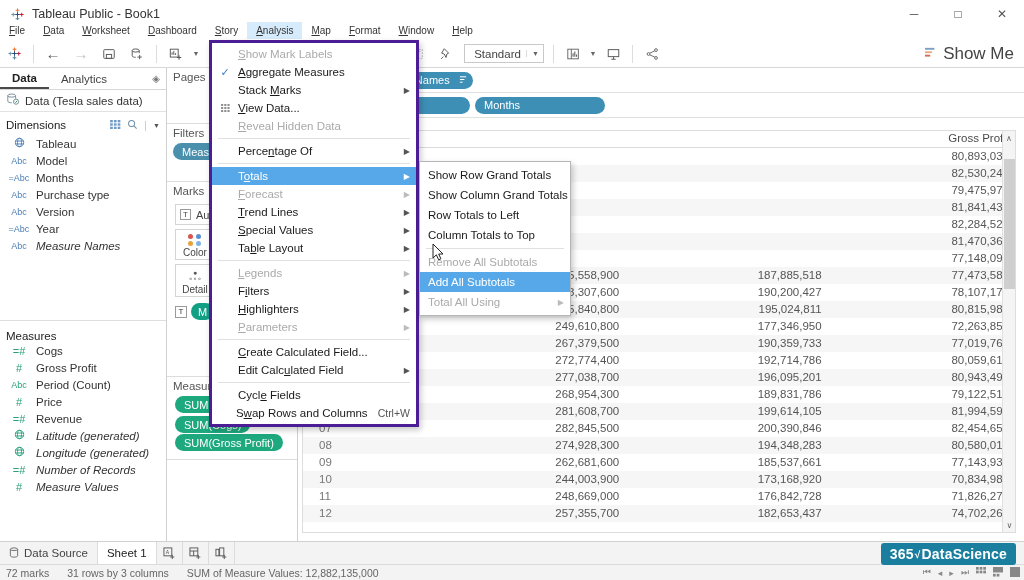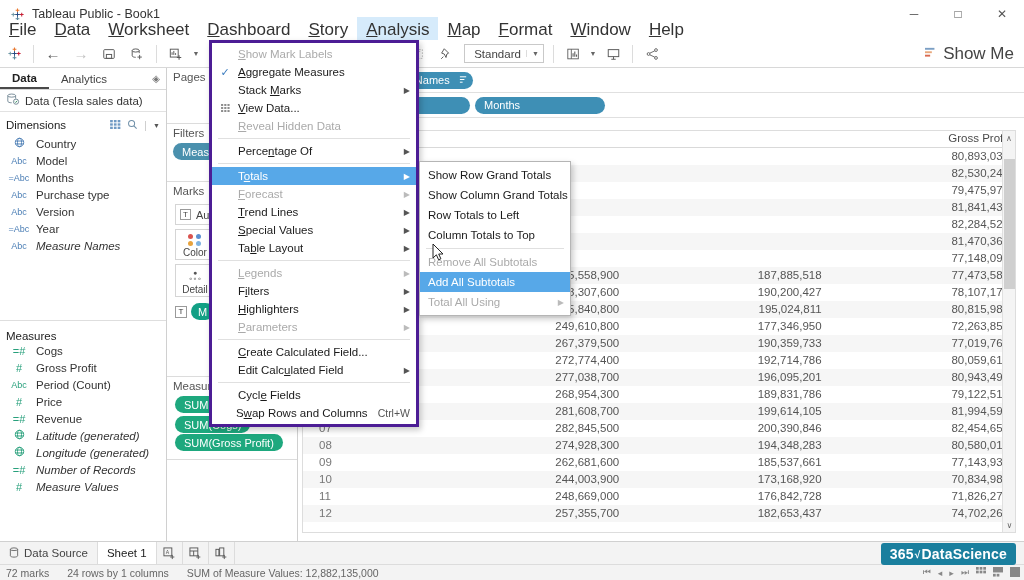--- a/index.html
+++ b/index.html
@@ -20,21 +20,21 @@
     background:#fff; display:flex; align-items:center;
   }
   .tb-icon { width:22px; height:28px; display:flex; align-items:center; justify-content:center; margin-left:6px; }
   .tb-title { font-size:12.5px; color:#333; margin-left:4px; }
   .win-controls { position:absolute; right:0; top:0; height:28px; display:flex; }
   .wc { width:44px; height:28px; display:flex; align-items:center; justify-content:center; color:#555; font-size:12px; }
 
   
   .menubar {
     position:absolute; left:0; top:20px; width:1024px; height:20px;
-    display:flex; align-items:center; background:#fff; font-size:17px;
+    display:flex; align-items:center; background:#fff; font-size:10px;
   }
   .menu-item { padding:3px 9px; color:#333; white-space:nowrap; }
   .menu-item.active { background:#d6ebfb; }
   .menu-item u { text-decoration: underline; }
 
   
   .toolbar {
     position:absolute; left:0; top:40px; width:1024px; height:28px;
     background:#fff; border-bottom:1px solid #d8d8d8;
     display:flex; align-items:center;
@@ -407,21 +407,21 @@
         <span style="font-size:7px;color:#555;">▼</span>
       </span>
     </div>
     <div id="dimension-list">
         <div class="field">
           <span class="ic"><svg width="11" height="11" viewBox="0 0 12 12" fill="none" stroke="#4b7eb5" stroke-width="1">
               <circle cx="6" cy="6" r="4.6"></circle>
               <ellipse cx="6" cy="6" rx="2.2" ry="4.6"></ellipse>
               <path d="M1.6 4.4h8.8M1.6 7.6h8.8"></path>
             </svg></span>
-          <span class="nm">Country</span>
+          <span class="nm">Tableau</span>
         </div>
         <div class="field">
           <span class="ic">Abc</span>
           <span class="nm">Model</span>
         </div>
         <div class="field">
           <span class="ic">=Abc</span>
           <span class="nm">Months</span>
         </div>
         <div class="field">
@@ -888,21 +888,21 @@
       <svg width="13" height="13" viewBox="0 0 14 14" fill="none" stroke="#555" stroke-width="1">
         <rect x="1" y="2.5" width="3.2" height="7"></rect>
           <rect x="5" y="1" width="4.5" height="8.5"></rect>
         <path d="M10 8.5v4.5M7.8 10.8h4.4"></path>
       </svg>
     </div>
   </div>
 
   <div class="statusbar">
     <span>72 marks</span>
-    <span>24 rows by 1 columns</span>
+    <span>31 rows by 3 columns</span>
     <span>SUM of Measure Values: 12,882,135,000</span>
     <span class="sb-right">
       <span>⏮</span>
       <span>◂</span>
       <span>▸</span>
       <span>⏭</span>
       <span>
         <svg width="10" height="10" viewBox="0 0 11 11">
             <g fill="#888">
           <rect x="0" y="0" width="3" height="3"></rect>

